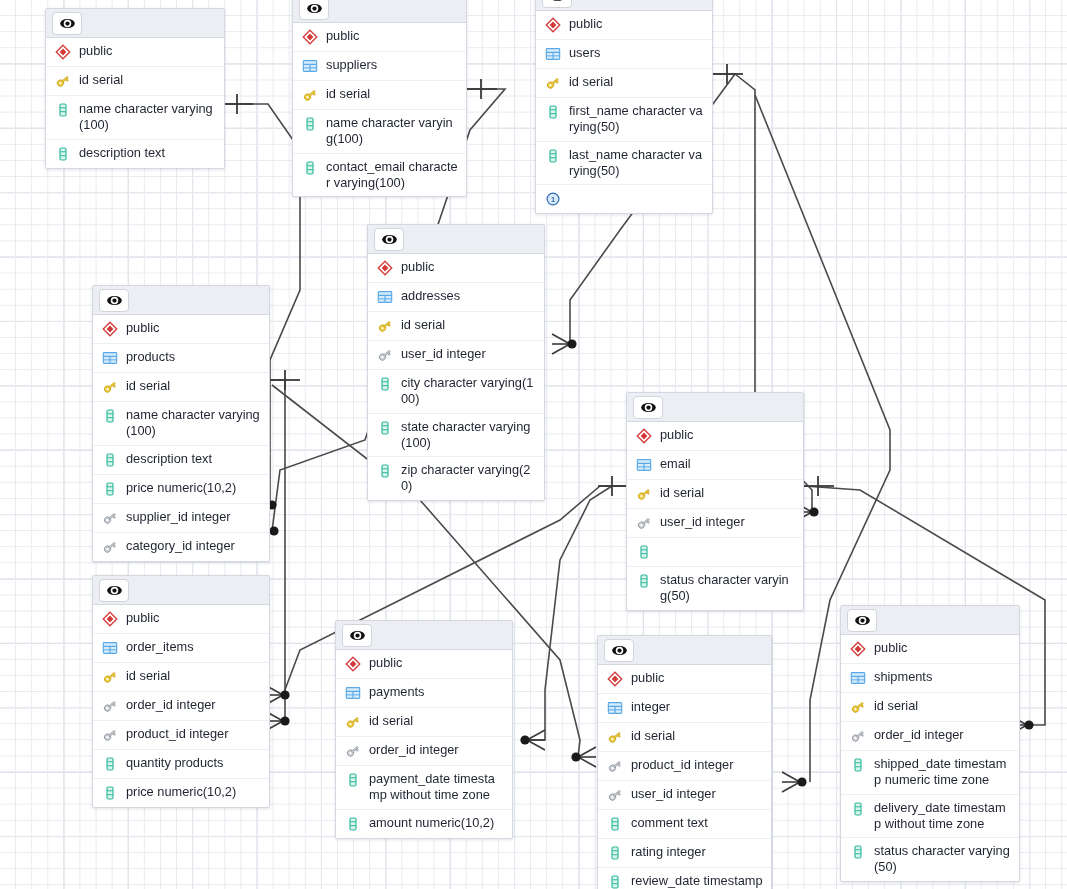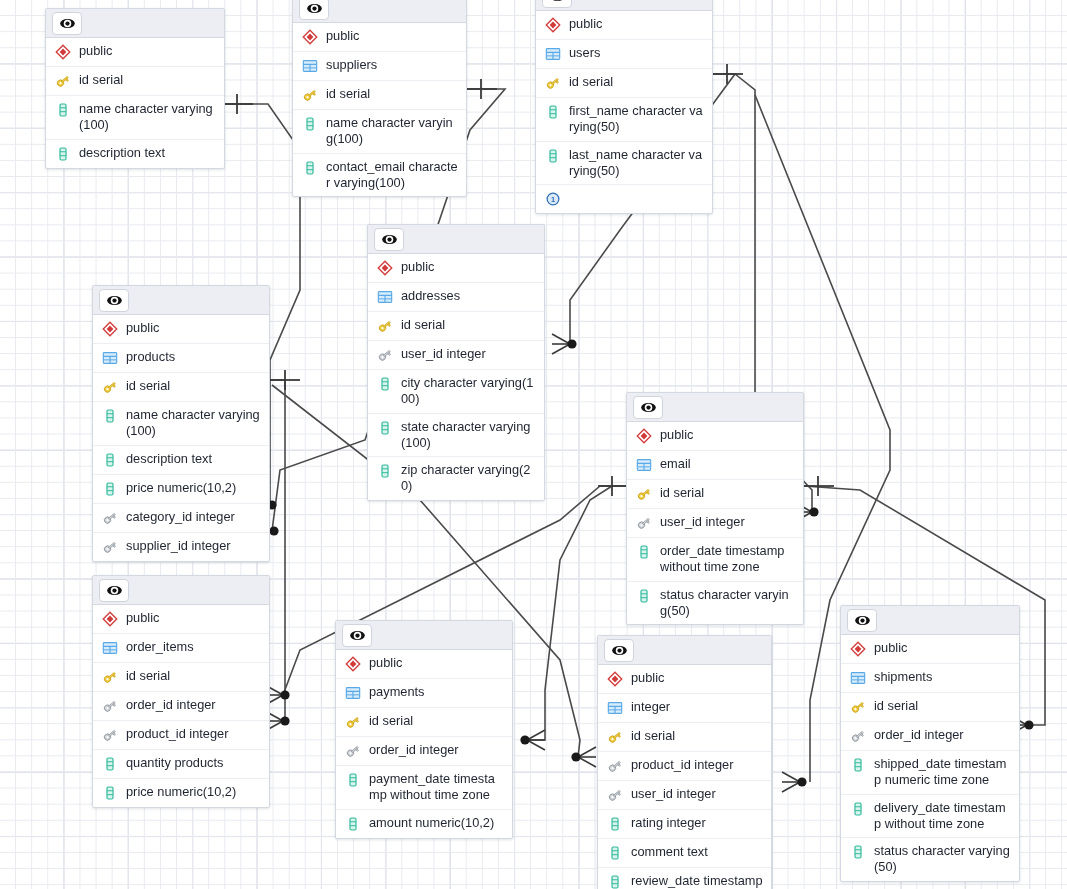--- a/index.html
+++ b/index.html
@@ -465,32 +465,32 @@
         </div>
         <div class="row">
           <span class="ic"><svg viewBox="0 0 18 18" width="16" height="16">
               <g transform="rotate(-40 9 9)">
                 <circle cx="5.3" cy="9" r="3.5" fill="#d3d6da" stroke="#8d939b" stroke-width="1"></circle>
                 <circle cx="5.3" cy="9" r="1.25" fill="#fff"></circle>
                 <rect x="7.6" y="8.1" width="8.3" height="1.9" fill="#d3d6da" stroke="#8d939b" stroke-width="0.8"></rect>
                 <rect x="12.4" y="9.8" width="1.7" height="2.6" fill="#d3d6da" stroke="#8d939b" stroke-width="0.8"></rect>
               </g>
             </svg></span>
+          <span class="lbl">supplier_id integer</span>
+        </div>
+        <div class="row">
+          <span class="ic"><svg viewBox="0 0 18 18" width="16" height="16">
+              <g transform="rotate(-40 9 9)">
+                <circle cx="5.3" cy="9" r="3.5" fill="#d3d6da" stroke="#8d939b" stroke-width="1"></circle>
+                <circle cx="5.3" cy="9" r="1.25" fill="#fff"></circle>
+                <rect x="7.6" y="8.1" width="8.3" height="1.9" fill="#d3d6da" stroke="#8d939b" stroke-width="0.8"></rect>
+                <rect x="12.4" y="9.8" width="1.7" height="2.6" fill="#d3d6da" stroke="#8d939b" stroke-width="0.8"></rect>
+              </g>
+            </svg></span>
           <span class="lbl">category_id integer</span>
-        </div>
-        <div class="row">
-          <span class="ic"><svg viewBox="0 0 18 18" width="16" height="16">
-              <g transform="rotate(-40 9 9)">
-                <circle cx="5.3" cy="9" r="3.5" fill="#d3d6da" stroke="#8d939b" stroke-width="1"></circle>
-                <circle cx="5.3" cy="9" r="1.25" fill="#fff"></circle>
-                <rect x="7.6" y="8.1" width="8.3" height="1.9" fill="#d3d6da" stroke="#8d939b" stroke-width="0.8"></rect>
-                <rect x="12.4" y="9.8" width="1.7" height="2.6" fill="#d3d6da" stroke="#8d939b" stroke-width="0.8"></rect>
-              </g>
-            </svg></span>
-          <span class="lbl">supplier_id integer</span>
         </div>
       </div>
       <div class="tbl" style="left: 626px; top: 392px; width: 178px;">
         <div class="tbl-head">
           <div class="eye-btn">
             <svg viewBox="0 0 20 20" width="17" height="17">
               <ellipse cx="10" cy="10" rx="8.6" ry="5.4" fill="#111"></ellipse>
               <ellipse cx="10" cy="10" rx="4.4" ry="4.4" fill="#fff"></ellipse>
               <circle cx="10" cy="10" r="2.5" fill="#111"></circle>
             </svg>
@@ -533,21 +533,20 @@
               </g>
             </svg></span>
           <span class="lbl">user_id integer</span>
         </div>
         <div class="row">
           <span class="ic"><svg viewBox="0 0 18 18" width="16" height="16">
               <rect x="5.6" y="2.2" width="6.8" height="13.6" rx="1.6" fill="#d9f4ed" stroke="#2eb89a" stroke-width="1.3"></rect>
               <line x1="5.6" y1="6.5" x2="12.4" y2="6.5" stroke="#2eb89a" stroke-width="1.1"></line>
               <line x1="5.6" y1="10.9" x2="12.4" y2="10.9" stroke="#2eb89a" stroke-width="1.1"></line>
             </svg></span>
-          <span class="lbl">order_date timestamp without time zone</span>
         </div>
         <div class="row">
           <span class="ic"><svg viewBox="0 0 18 18" width="16" height="16">
               <rect x="5.6" y="2.2" width="6.8" height="13.6" rx="1.6" fill="#d9f4ed" stroke="#2eb89a" stroke-width="1.3"></rect>
               <line x1="5.6" y1="6.5" x2="12.4" y2="6.5" stroke="#2eb89a" stroke-width="1.1"></line>
               <line x1="5.6" y1="10.9" x2="12.4" y2="10.9" stroke="#2eb89a" stroke-width="1.1"></line>
             </svg></span>
           <span class="lbl">status character varying(50)</span>
         </div>
       </div>
@@ -750,29 +749,29 @@
               </g>
             </svg></span>
           <span class="lbl">user_id integer</span>
         </div>
         <div class="row">
           <span class="ic"><svg viewBox="0 0 18 18" width="16" height="16">
               <rect x="5.6" y="2.2" width="6.8" height="13.6" rx="1.6" fill="#d9f4ed" stroke="#2eb89a" stroke-width="1.3"></rect>
               <line x1="5.6" y1="6.5" x2="12.4" y2="6.5" stroke="#2eb89a" stroke-width="1.1"></line>
               <line x1="5.6" y1="10.9" x2="12.4" y2="10.9" stroke="#2eb89a" stroke-width="1.1"></line>
             </svg></span>
+          <span class="lbl">comment text</span>
+        </div>
+        <div class="row">
+          <span class="ic"><svg viewBox="0 0 18 18" width="16" height="16">
+              <rect x="5.6" y="2.2" width="6.8" height="13.6" rx="1.6" fill="#d9f4ed" stroke="#2eb89a" stroke-width="1.3"></rect>
+              <line x1="5.6" y1="6.5" x2="12.4" y2="6.5" stroke="#2eb89a" stroke-width="1.1"></line>
+              <line x1="5.6" y1="10.9" x2="12.4" y2="10.9" stroke="#2eb89a" stroke-width="1.1"></line>
+            </svg></span>
           <span class="lbl">rating integer</span>
-        </div>
-        <div class="row">
-          <span class="ic"><svg viewBox="0 0 18 18" width="16" height="16">
-              <rect x="5.6" y="2.2" width="6.8" height="13.6" rx="1.6" fill="#d9f4ed" stroke="#2eb89a" stroke-width="1.3"></rect>
-              <line x1="5.6" y1="6.5" x2="12.4" y2="6.5" stroke="#2eb89a" stroke-width="1.1"></line>
-              <line x1="5.6" y1="10.9" x2="12.4" y2="10.9" stroke="#2eb89a" stroke-width="1.1"></line>
-            </svg></span>
-          <span class="lbl">comment text</span>
         </div>
         <div class="row">
           <span class="ic"><svg viewBox="0 0 18 18" width="16" height="16">
               <rect x="5.6" y="2.2" width="6.8" height="13.6" rx="1.6" fill="#d9f4ed" stroke="#2eb89a" stroke-width="1.3"></rect>
               <line x1="5.6" y1="6.5" x2="12.4" y2="6.5" stroke="#2eb89a" stroke-width="1.1"></line>
               <line x1="5.6" y1="10.9" x2="12.4" y2="10.9" stroke="#2eb89a" stroke-width="1.1"></line>
             </svg></span>
           <span class="lbl">review_date timestamp without time zone</span>
         </div>
       </div>

